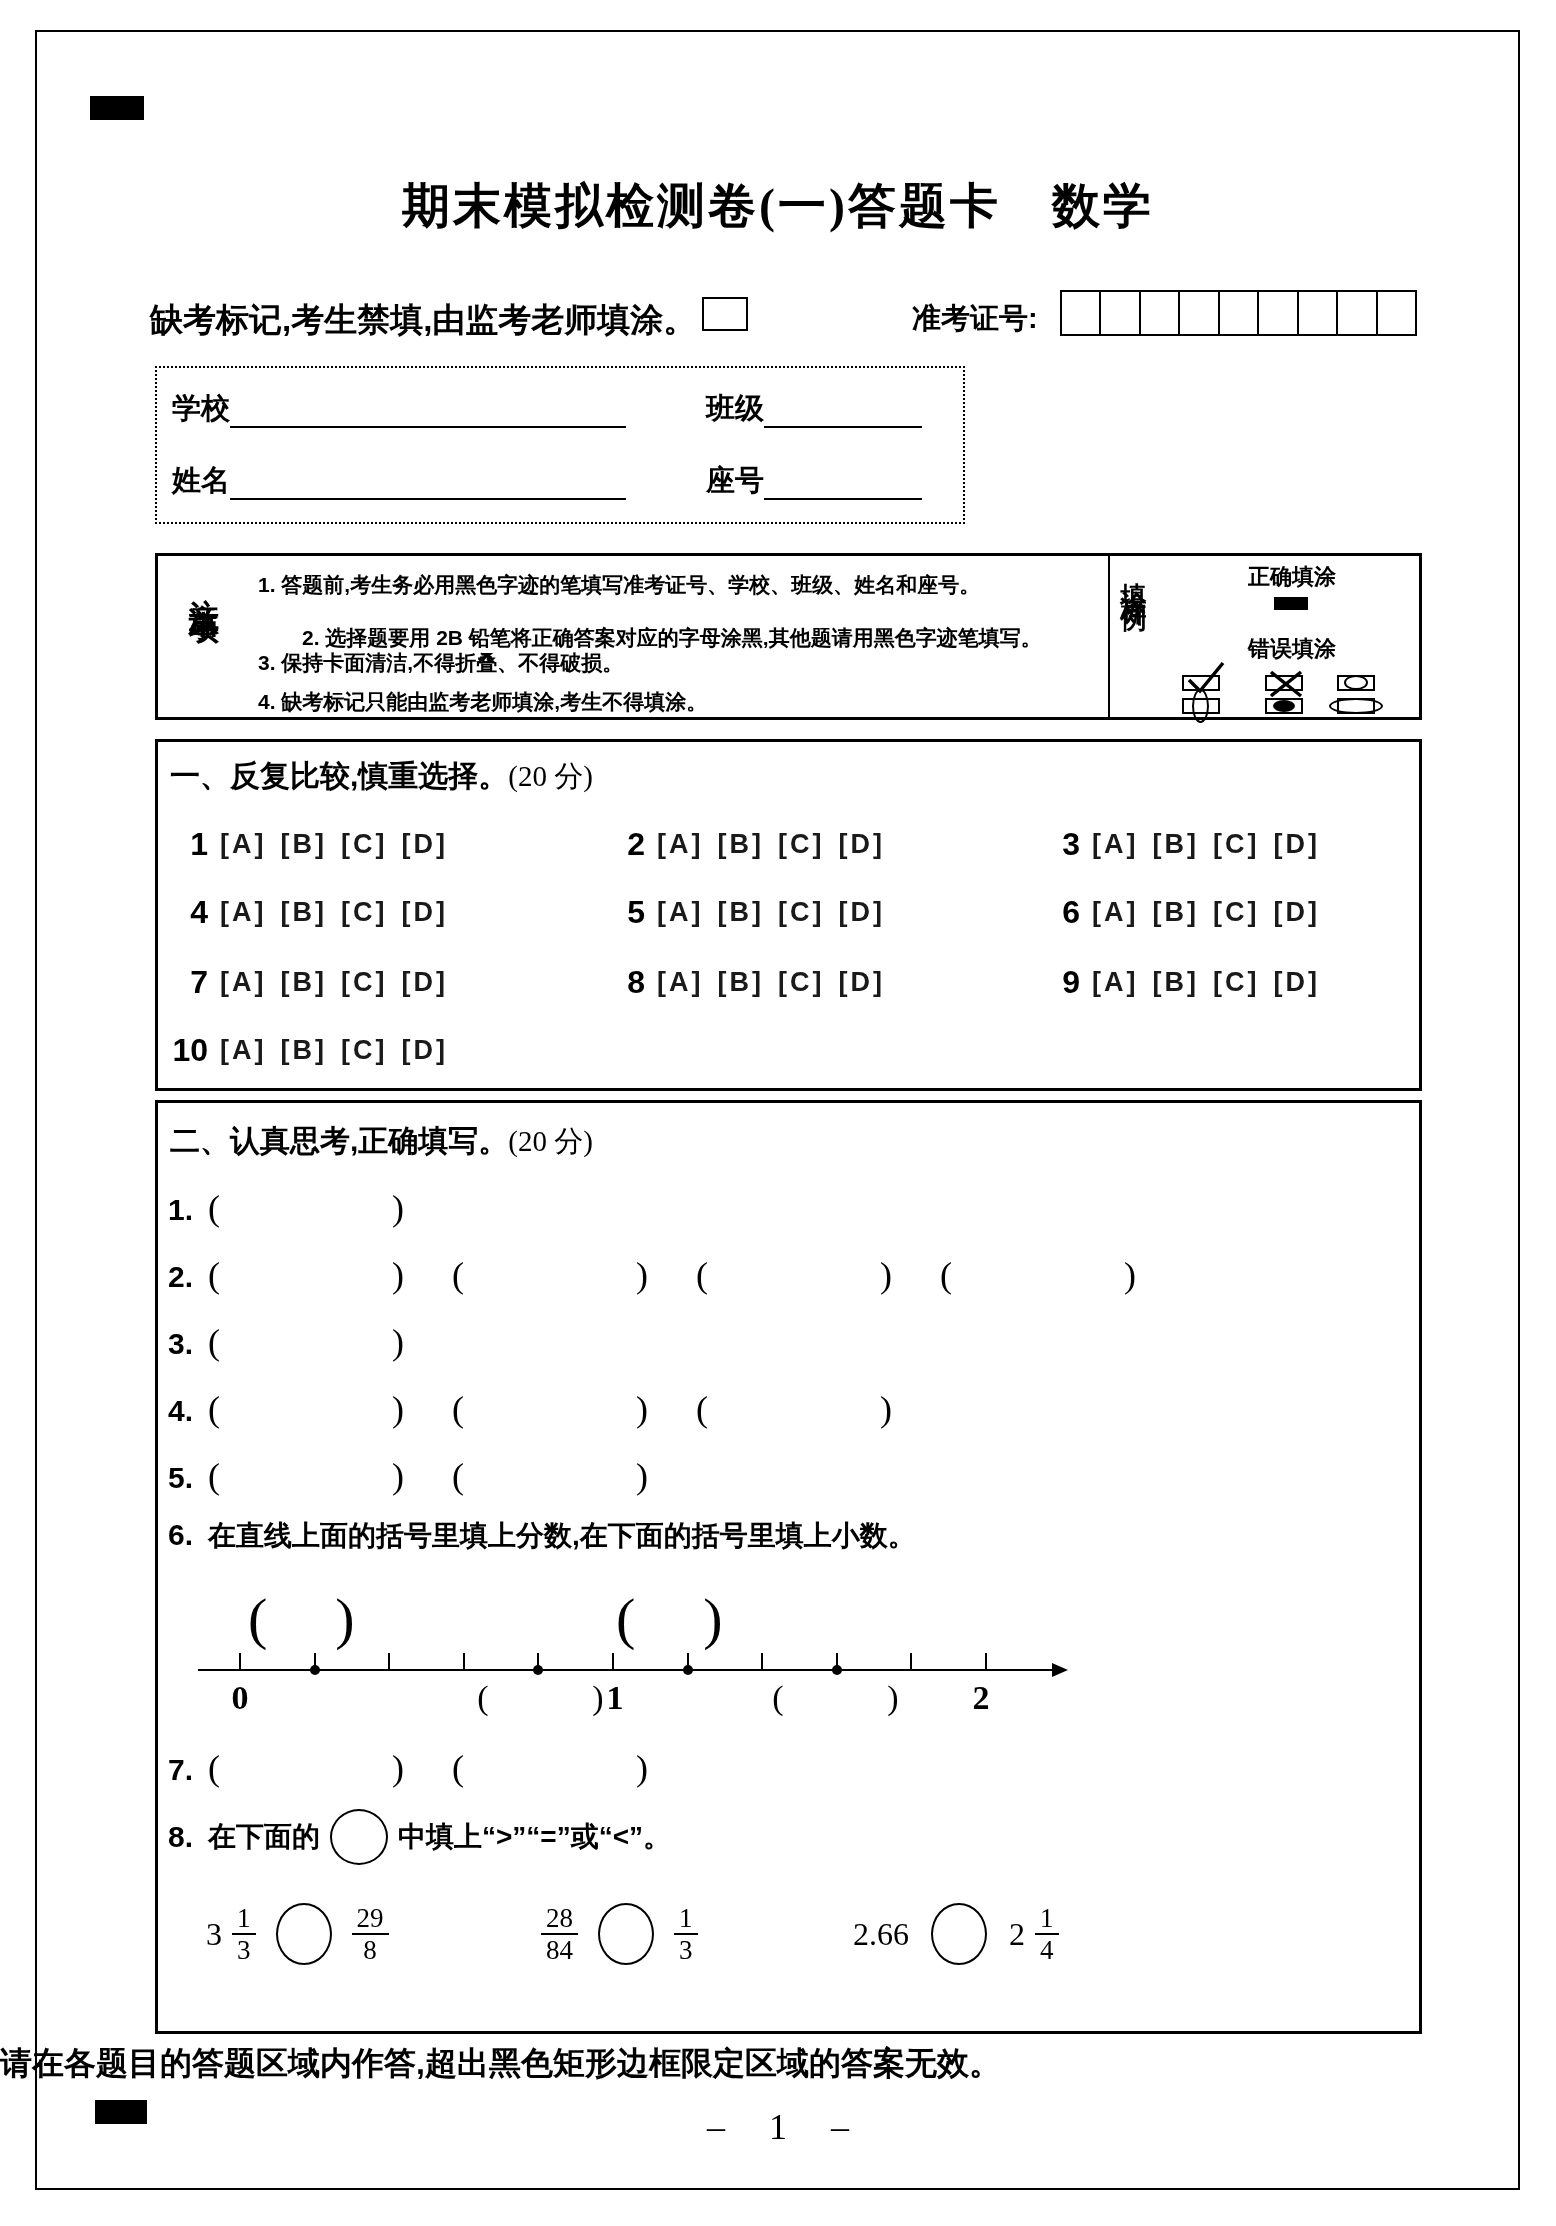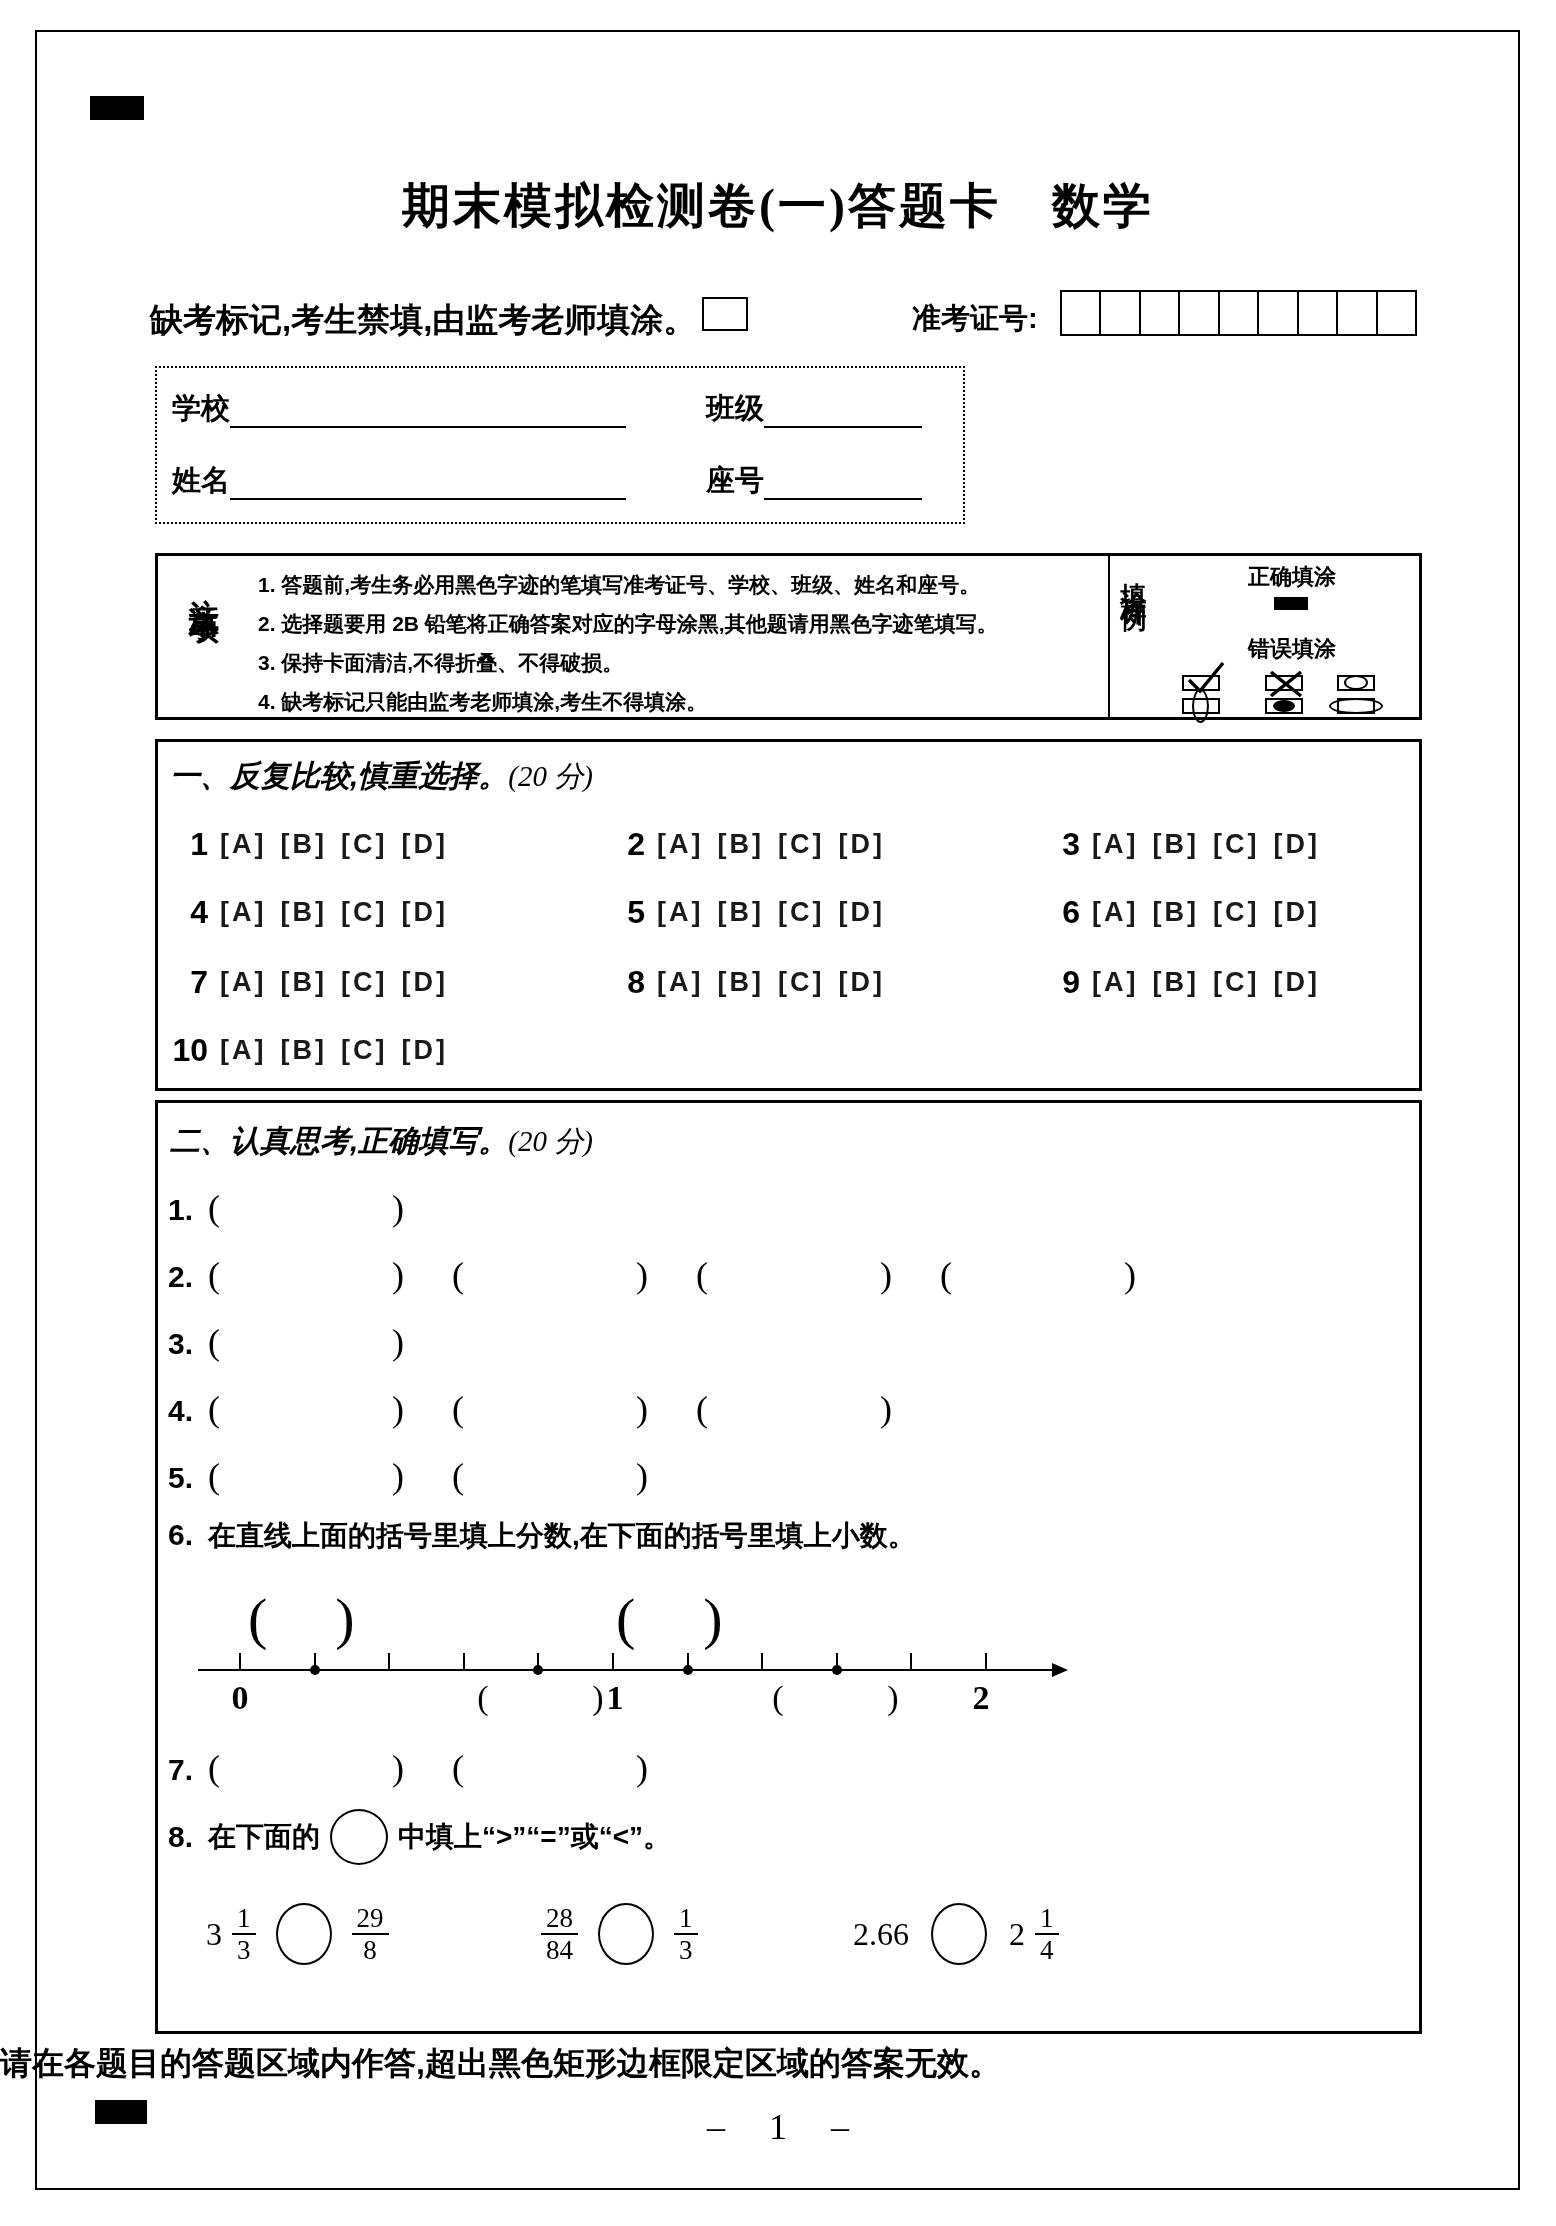--- a/index.html
+++ b/index.html
@@ -51,21 +51,21 @@
   #barcode-label { font-size:29px; font-weight:bold; letter-spacing:10px; white-space:pre; }
 
   
   #notice-box { position:absolute; left:155px; top:553px; width:1267px; height:167px; border:3px solid #000; }
   #notice-vlabel {
     position:absolute; left:26px; top:18px; height:136px;
     writing-mode:vertical-rl; text-orientation:upright;
     font-size:30px; font-weight:bold; letter-spacing:6px; line-height:40px;
   }
   .notice-item { position:absolute; left:100px; font-size:21px; font-weight:bold; white-space:nowrap; }
-  #notice-item-0 { top:15px; } #notice-item-1 { top:54px; }
+  #notice-item-0 { top:15px; } #notice-item-1 { top:68px;margin-left:44px; }
   #notice-item-2 { top:93px;text-align:center; } #notice-item-3 { top:132px; }
   #notice-divider { position:absolute; left:950px; top:0; bottom:0; width:2px; background:#000; }
   #sample-vlabel {
     position:absolute; left:958px; top:6px; height:152px;
     writing-mode:vertical-rl; text-orientation:upright;
     font-size:26px; font-weight:bold; letter-spacing:8px; line-height:36px;
   }
   #sample-area { position:absolute; left:1008px; top:0; width:252px; height:100%; }
   #sample-correct { position:absolute; left:0; width:100%; top:6px; text-align:center; font-size:22px; font-weight:bold; }
   #sample-filled-rect { position:absolute; left:108px; top:41px; width:34px; height:13px; background:#000; }
@@ -74,21 +74,21 @@
   .sb-r1 { top:119px; } .sb-r2 { top:142px; }
   .sb-c1 { left:16px; } .sb-c2 { left:99px; } .sb-c3 { left:171px; }
   .sglyph { position:absolute; }
   .oval { border:2px solid #000; border-radius:50%; position:absolute; }
   .oval-fill { background:#000; border:none; border-radius:50%; position:absolute; }
 
   
   .section-box { position:absolute; left:155px; width:1267px; border:3px solid #000; background:#fff; }
   #sec1-box { top:739px; height:352px; }
   #sec2-box { top:1100px; height:934px; }
-  .sec-title { position:absolute; left:12px; display:flex; align-items:flex-end; white-space:pre;font-style:italic; }
+  .sec-title { position:absolute; left:12px; display:flex; align-items:flex-end; white-space:pre; }
   .sec-title .t-main  { font-size:30px; font-weight:bold; }
   .sec-title .t-score { font-size:29px; font-family:"Liberation Serif","DejaVu Serif",serif; }
   #sec1-title { top:14px; } #sec2-title { top:18px; }
 
   
   .mc-q { position:absolute; display:flex; align-items:center; height:40px; }
   .mc-num { display:inline-block; width:42px; text-align:right; font-size:32px; font-weight:bold; margin-right:12px; }
   .mc-opt { font-size:27px; font-weight:bold; letter-spacing:3px; margin-right:14px; color:#1a1a1a; }
   .mc-r1 { top:82px; } .mc-r2 { top:150px; } .mc-r3 { top:220px; } .mc-r4 { top:288px; }
   .mc-c1 { left:8px; } .mc-c2 { left:445px; } .mc-c3 { left:880px; }

